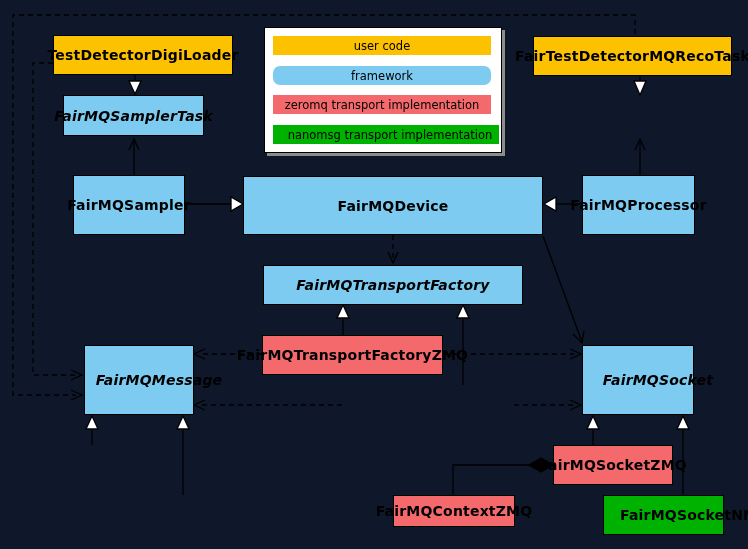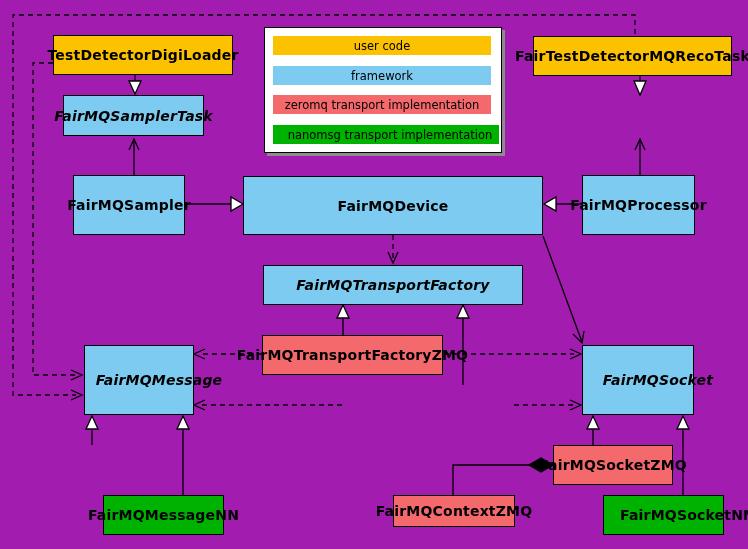--- a/index.html
+++ b/index.html
@@ -1,17 +1,17 @@
 <!DOCTYPE html>
 <html style="--user-code: #FCC200; --framework: #7DCBF0; --zeromq: #F4696C; --nanomsg: #00B200; --line: #000000; --legend-shadow: #8C8C8C;"><head>
 <meta charset="utf-8">
 <style>
   html,body{margin:0;padding:0;background:#fff;}
   #canvas{
-    position:relative;width:748px;height:549px;background:#a21caf;overflow:hidden;
+    position:relative;width:748px;height:549px;background:#0f172a;overflow:hidden;
     font-family:"DejaVu Sans","Liberation Sans",sans-serif;
   }
   #edge-layer{position:absolute;left:0;top:0;width:748px;height:549px;}
   .node{
     position:absolute;box-sizing:border-box;border:1.5px solid #000;
     display:flex;align-items:center;justify-content:center;text-align:right;
     font-weight:700;font-size:14px;letter-spacing:0.2px;color:#000;white-space:nowrap;
   }
   .abstract{font-style:italic;}
   .c-user{background:var(--user-code);}
@@ -42,21 +42,21 @@
   #legend{
     position:absolute;left:264px;top:27px;width:238px;height:126px;box-sizing:border-box;
     background:#fff;border:1.6px solid #000;box-shadow:3px 3px 0 #8c8c8c;
   }
   .legend-bar{
     position:absolute;left:8px;width:218px;height:19px;
     display:flex;align-items:center;justify-content:center;
     font-size:11.5px;font-weight:400;color:#000;white-space:nowrap;
   }
   #lg-user{top:8px;background:var(--user-code);}
-  #lg-fw{top:38px;background:var(--framework);}
+  #lg-fw{top:38px;background:var(--framework);border-radius:7px;}
   #lg-zmq{top:67px;background:var(--zeromq);}
   #lg-nn{top:97px;background:var(--nanomsg);padding-left:8px;}
 
   
   .ln{stroke:#000;stroke-width:1.3;fill:none;}
   .dash{stroke:#000;stroke-width:1.3;fill:none;stroke-dasharray:5 4;}
   .tri{fill:#fff;stroke:#000;stroke-width:1.3;}
   .vee{stroke:#000;stroke-width:1.3;fill:none;}
   .diamond{fill:#000;stroke:#000;stroke-width:1.3;}
 </style>
@@ -204,21 +204,20 @@
   <div class="node c-fw abstract" id="n-transportfactory">FairMQTransportFactory</div>
 
   <div class="node c-zmq" id="n-tfzmq">FairMQTransportFactoryZMQ</div>
 
 
   <div class="node c-fw abstract" id="n-message">FairMQMessage</div>
 
   <div class="node c-fw abstract" id="n-socket">FairMQSocket</div>
 
 
-  <div class="node c-nn" id="n-msgnn">FairMQMessageNN</div>
 
   <div class="node c-zmq" id="n-sockzmq">FairMQSocketZMQ</div>
 
   <div class="node c-nn" id="n-socknn">FairMQSocketNN</div>
 
   <div class="node c-zmq" id="n-ctxzmq">FairMQContextZMQ</div>
 
 </div>
 
 </body></html>

